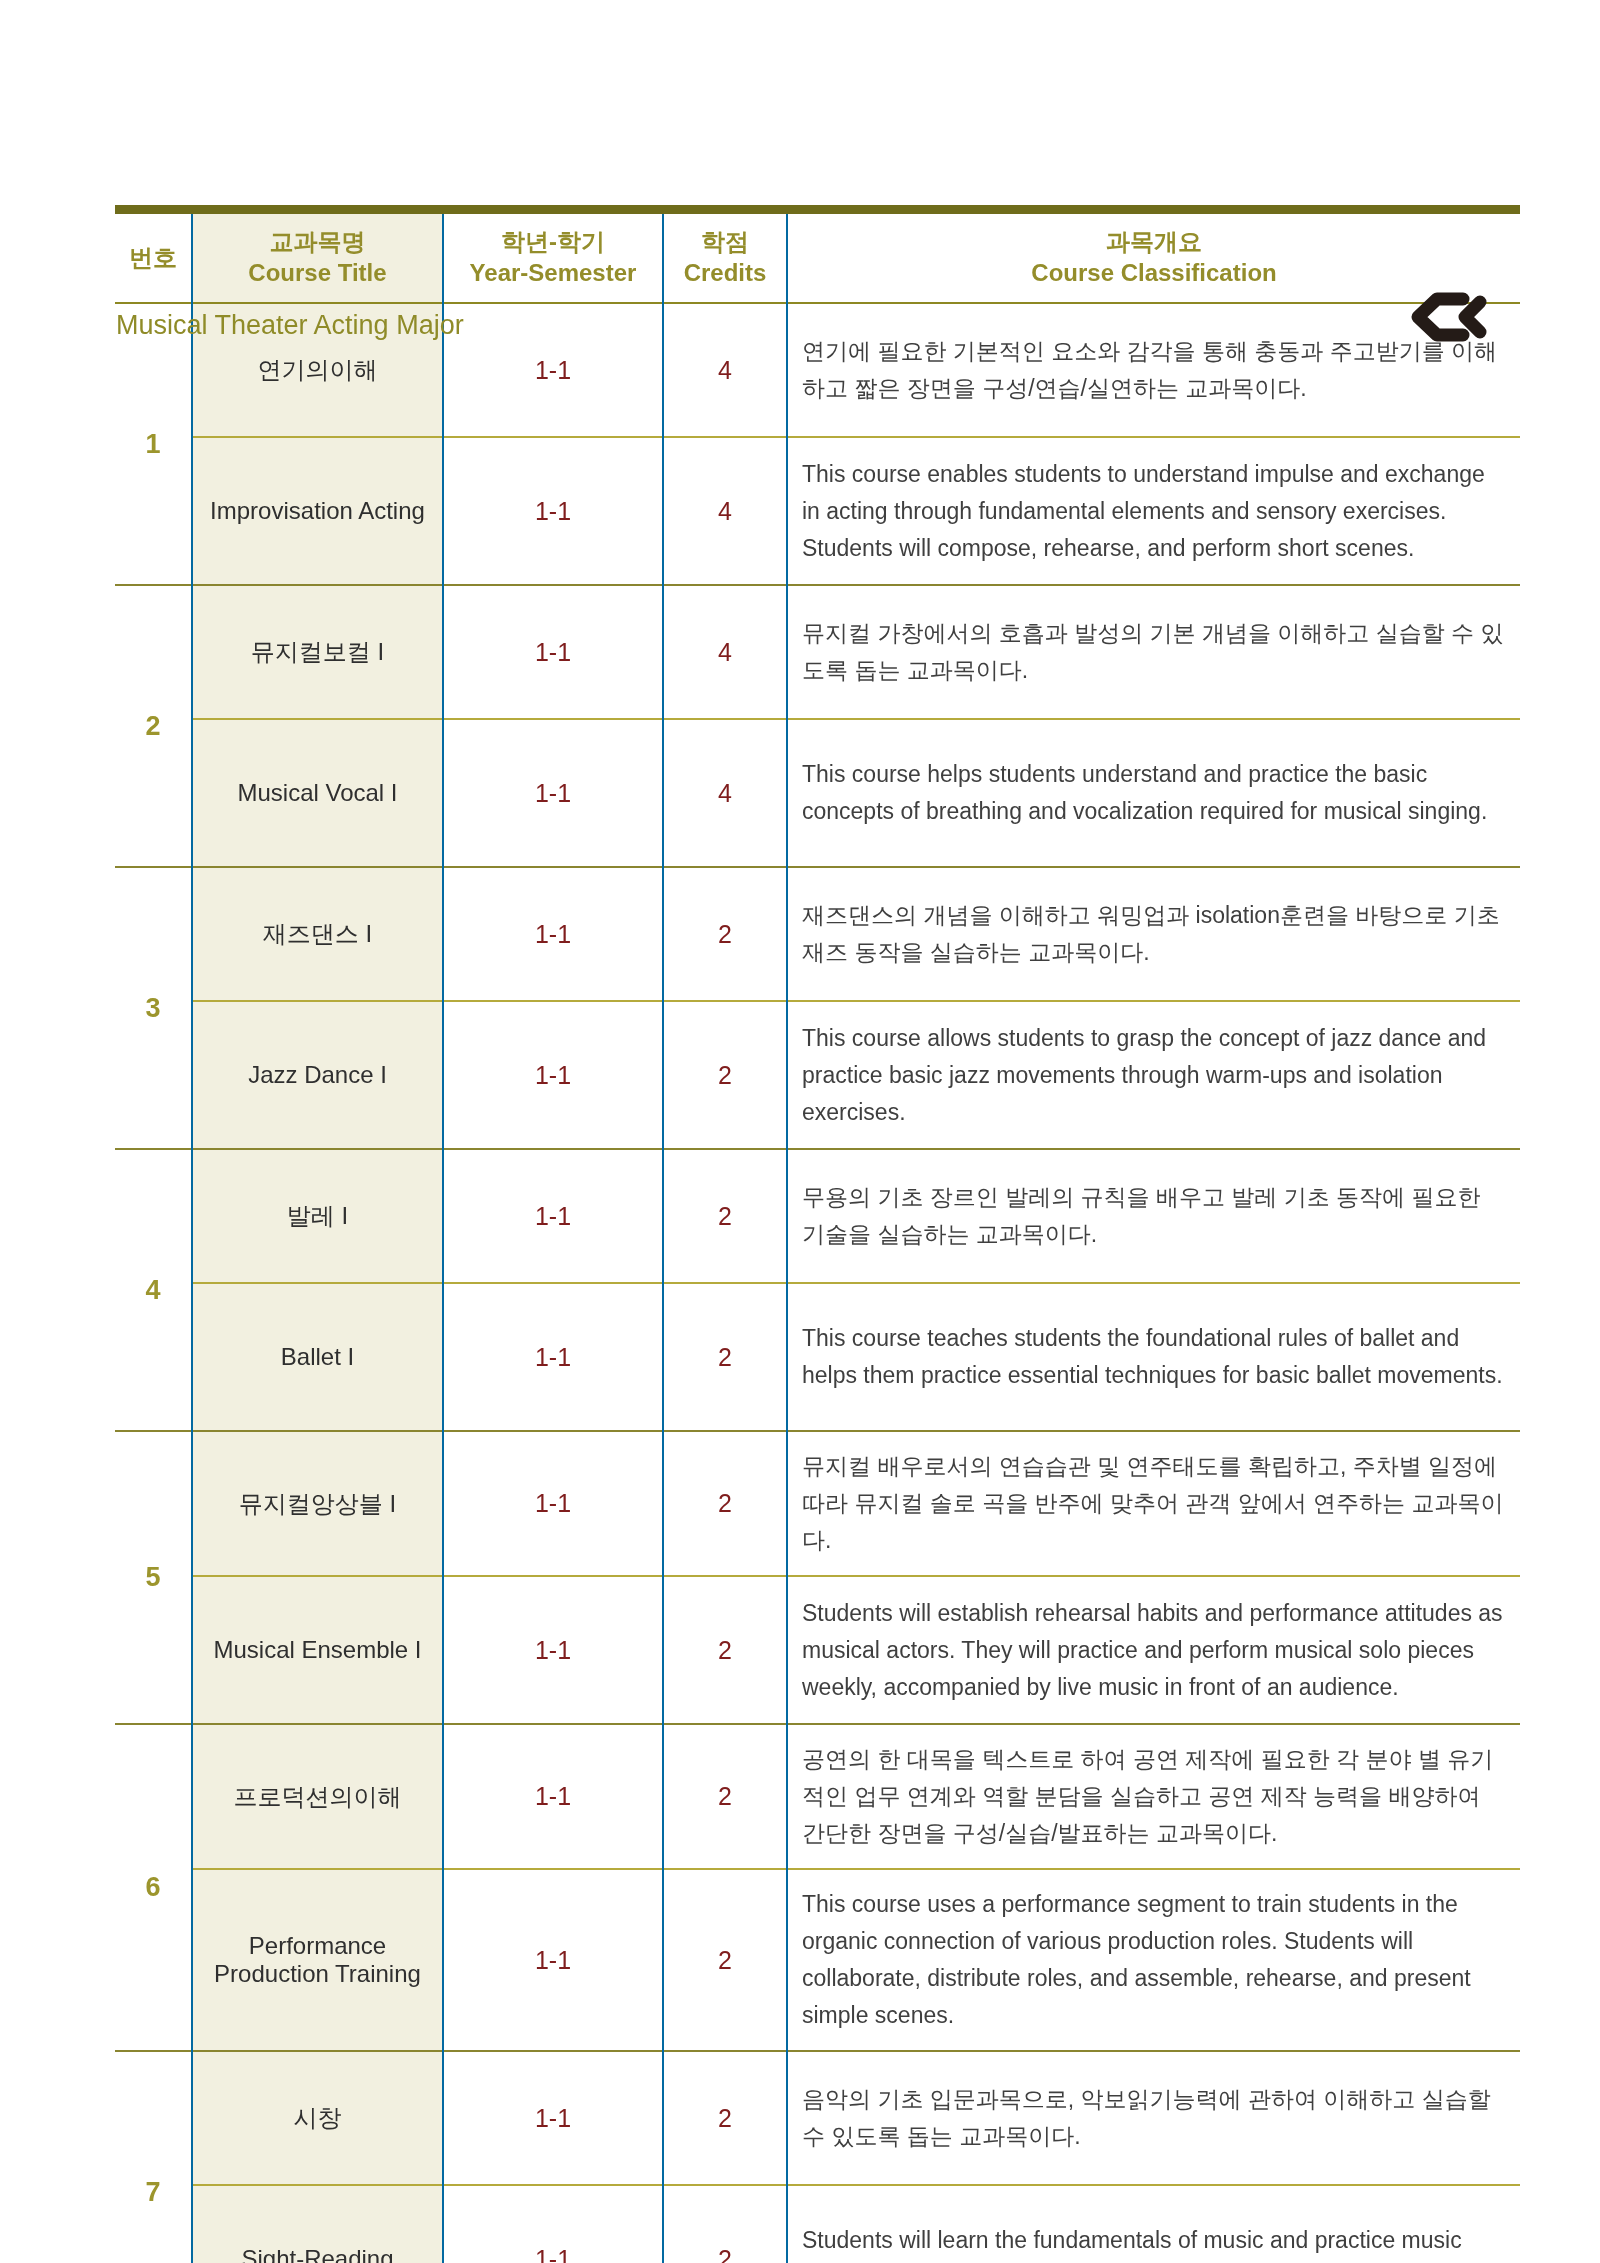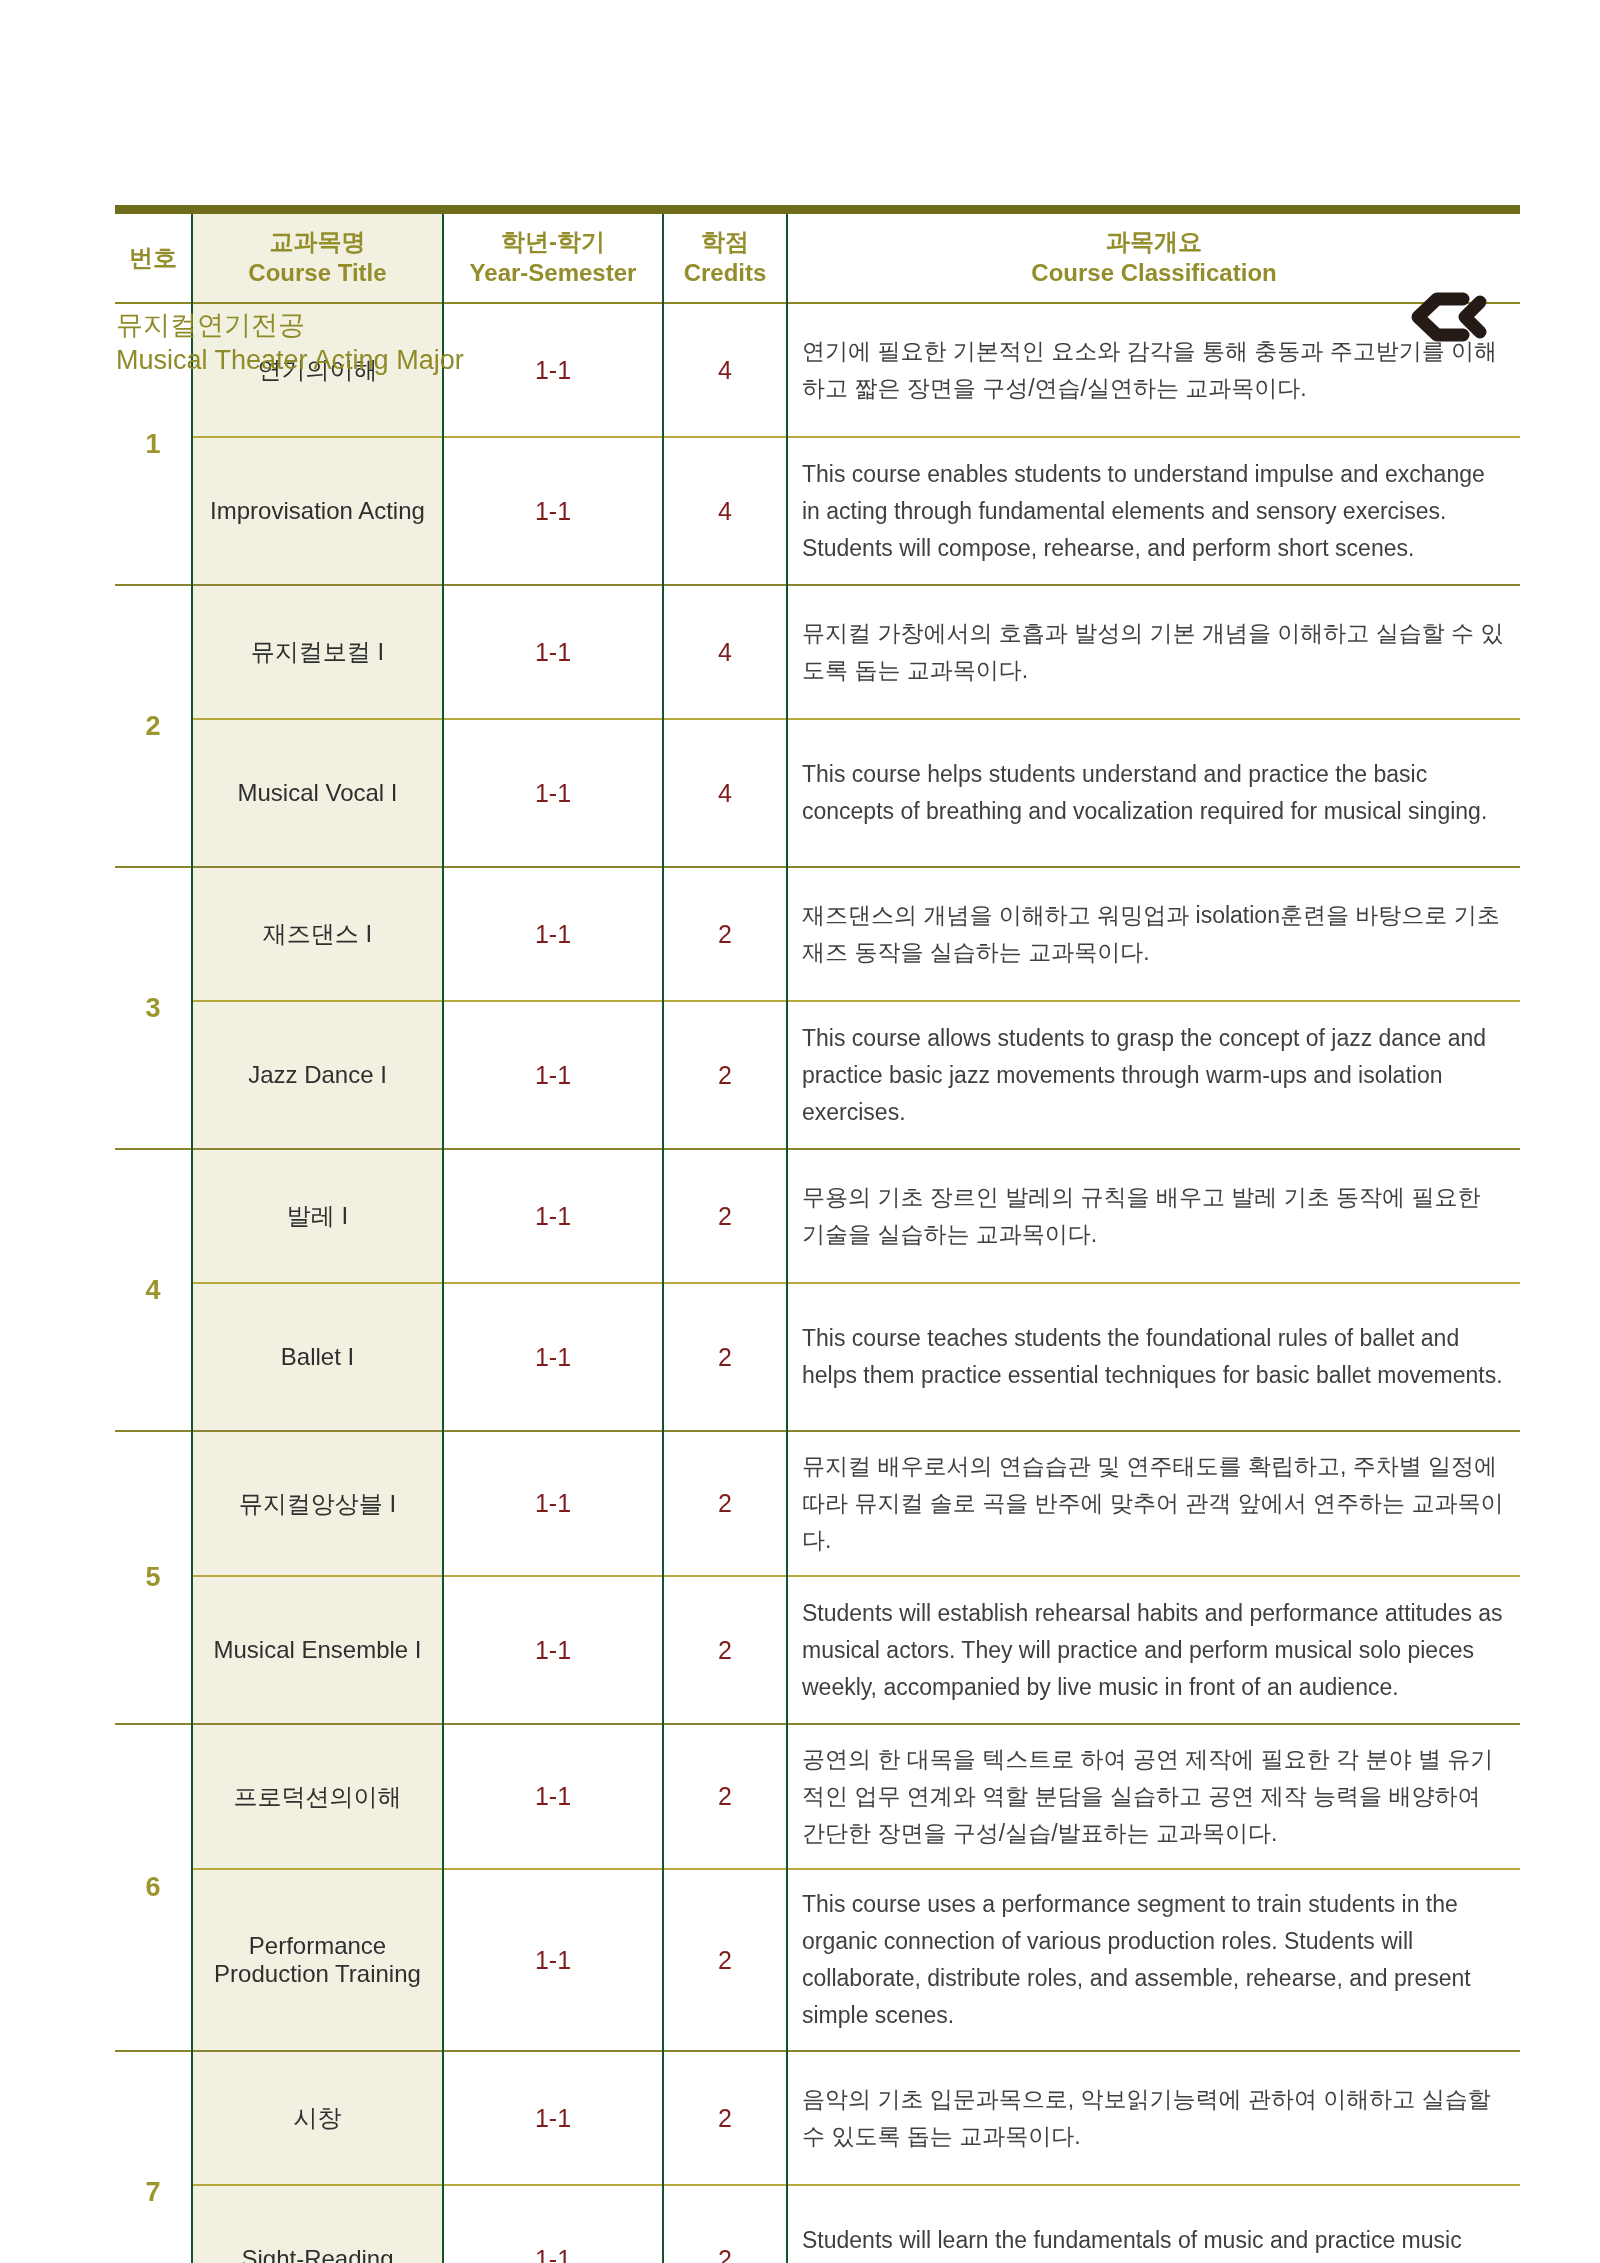--- a/index.html
+++ b/index.html
@@ -27,21 +27,21 @@
     border-collapse: collapse;
     table-layout: fixed;
     border-top: 9px solid #6f6c1b;
   }
   .course-table thead tr { border-bottom: 2px solid #8d8823; }
   .course-table th {
     font-size: 24px; line-height: 31px; font-weight: bold;
     color: #948d2b; text-align: center; vertical-align: middle;
     padding: 12px 0 14px;
   }
-  .c-title, .c-sem, .c-cred, .c-desc { border-left: 2px solid #14532d; }
+  .c-title, .c-sem, .c-cred, .c-desc { border-left: 2px solid #0369a1; }
   th.c-title, td.c-title { background: #f2f0e0; }
 
   tbody { border-bottom: 2px solid #8a8530; }
   tbody.last { border-bottom: 3px solid #8a8530; }
   tr.en-row td { border-top: 2px solid #b5aa3c; }
 
   td { vertical-align: middle; color: #3c3c3c; }
   td.c-no {
     text-align: center; font-size: 27px; font-weight: bold; color: #9c952d;
   }
@@ -54,21 +54,20 @@
   tr.kr-row td { height: 100px; }
   tr.en-row td { height: 114px; }
 </style>
 </head>
 <body>
 
 <div class="page">
 
   <div class="doc-header">
     <div class="hdr-block">
-      <div class="hdr-line">뮤지컬연기전공</div>
       <div class="hdr-line">Musical Theater Acting Major</div>
     </div>
   </div>
 
   <div class="logo-wrap">
     <svg width="80" height="52" viewBox="0 0 80 52" fill="none" xmlns="http://www.w3.org/2000/svg">
       <path d="M 53,8 L 27,8 L 8,26 L 27,44 L 53,44" stroke="#241b17" stroke-width="13" stroke-linecap="round" stroke-linejoin="round" fill="none"></path>
       <path d="M 70,11 L 55,26 L 70,41" stroke="#241b17" stroke-width="13" stroke-linecap="round" stroke-linejoin="round" fill="none"></path>
     </svg>
   </div>

